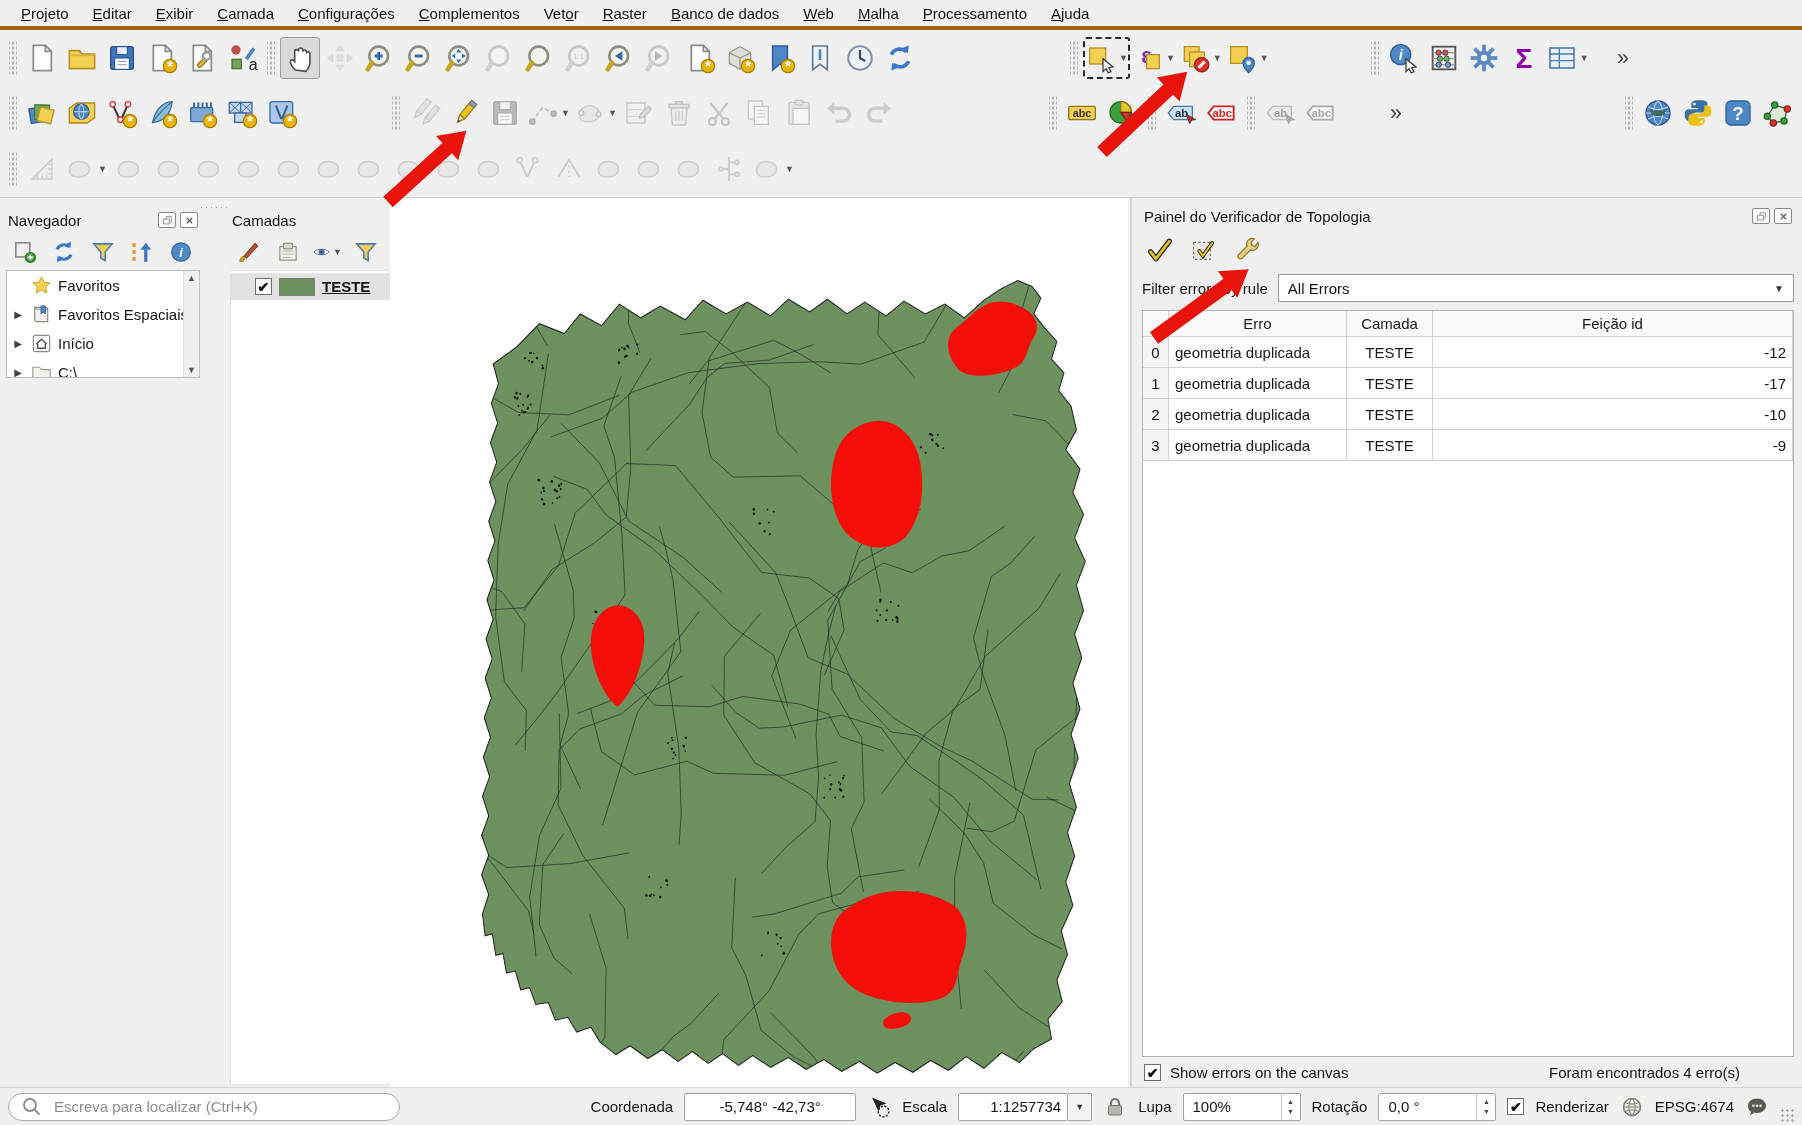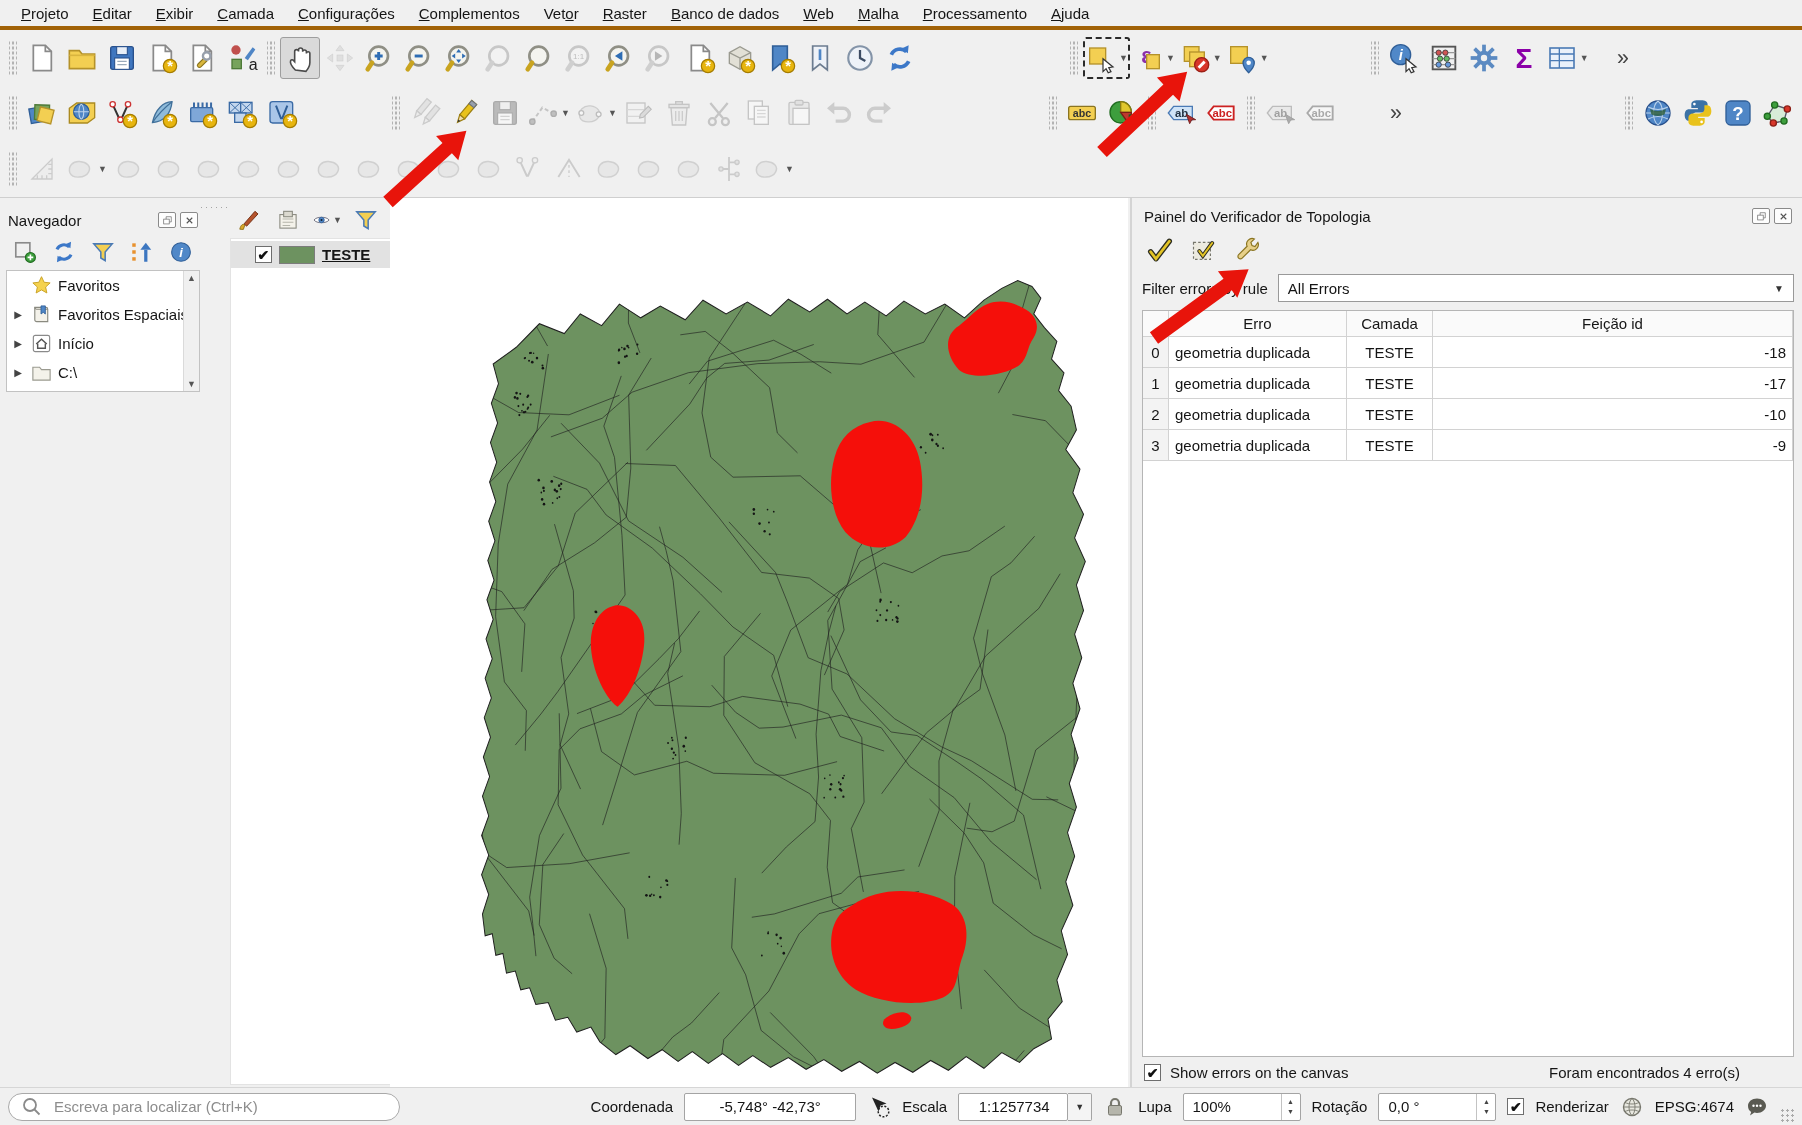--- a/index.html
+++ b/index.html
@@ -26,21 +26,21 @@
   
   .ws{position:absolute;top:198px;left:0;right:0;bottom:38px;display:flex;background:#f0f0f0;}
   .leftdock{width:388px;display:flex;flex-direction:row;padding:4px 4px 2px 6px;}
   .panel-title{display:flex;align-items:center;height:28px;padding:0 2px;margin-top:4px;}
   .panel-title .t{flex:1;}
   .winbtn{width:18px;height:16px;border:1px solid #8a8a8a;background:#fdfdfd;display:flex;align-items:center;justify-content:center;margin-left:4px;border-radius:2px;}
   .winbtn svg{width:11px;height:11px;}
   .ptools{display:flex;align-items:center;gap:9px;height:36px;padding:2px 4px;}
   .ptool{width:30px;height:30px;display:flex;align-items:center;justify-content:center;}
   .ptool svg{width:26px;height:26px;}
-  .tree{position:relative;border:1px solid #c2c2c2;background:#fff;height:122px;overflow:hidden;}
+  .tree{position:relative;border:1px solid #c2c2c2;background:#fff;height:108px;overflow:hidden;}
   .trow{height:29px;display:flex;align-items:center;gap:5px;padding-left:4px;}
   .texp{width:14px;text-align:center;font-size:10px;color:#444;}
   .ticon{display:flex;}
   .ticon svg{width:23px;height:23px;}
   .tscroll{position:absolute;top:0;right:0;bottom:0;width:16px;background:#f0f0f0;border-left:1px solid #dadada;
            display:flex;flex-direction:column;justify-content:space-between;align-items:center;font-size:9px;color:#555;padding:2px 0;}
   .vsplit{height:10px;display:flex;align-items:center;justify-content:center;color:#9a9a9a;font-size:9px;letter-spacing:2px;}
   .layerspanel{flex:1;display:flex;flex-direction:column;}
   .llist{flex:1;background:#fff;border:1px solid #e3e3e3;padding-top:2px;}
   .lrow{height:27px;background:#e2e2e2;display:flex;align-items:center;gap:7px;padding-left:24px;}
@@ -72,21 +72,21 @@
   .showrow .found{margin-left:auto;padding-right:52px;}
   
   .sbar{position:absolute;left:0;bottom:0;width:1802px;height:38px;background:#f0f0f0;border-top:1px solid #d6d6d6;
         display:flex;align-items:center;gap:11px;padding:0 8px;}
   .searchbox{width:392px;height:28px;background:#fff;border:1px solid #a9a9a9;border-radius:14px;display:flex;align-items:center;gap:8px;padding:0 11px;}
   .searchbox input{border:none;outline:none;flex:1;font:inherit;color:#333;background:transparent;}
   .searchbox input::placeholder{color:#8d8d8d;}
   .sb-spacer{flex:1;}
   .field{height:28px;background:#fff;border:1px solid #a4a4a4;border-radius:2px;display:flex;align-items:center;justify-content:center;padding:0 6px;}
   .coordf{width:172px;}
-  .scalef{width:110px;justify-content:center;padding-left:8px;}
+  .scalef{width:110px;justify-content:flex-end;padding-left:8px;}
   .combobtn{width:24px;height:28px;border:1px solid #a4a4a4;border-left:none;background:#f4f4f4;display:flex;align-items:center;justify-content:center;font-size:9px;color:#333;border-radius:0 2px 2px 0;}
   .spin{width:118px;justify-content:flex-start;padding:0;}
   .spin .val{flex:1;padding-left:9px;}
   .spincol{width:19px;height:26px;border-left:1px solid #c3c3c3;display:flex;flex-direction:column;align-items:center;justify-content:center;font-size:7px;color:#444;line-height:1.3;}
   .sbicon{display:flex;}
   .sbicon svg{width:24px;height:24px;}
   .grip{width:14px;height:14px;align-self:flex-end;margin-bottom:3px;background-image:radial-gradient(#aaa 1.1px,transparent 1.3px);background-size:5px 5px;}
   
   .overlay{position:absolute;top:0;left:0;pointer-events:none;z-index:60;}
   .nowrap{white-space:nowrap;}
@@ -968,20 +968,34 @@
               </div>
             </div>
           <div class="tscroll">
             <span>▲</span>
             <span>▼</span>
           </div>
         </div>
       </div>
       <div class="vsplit">······</div>
       <div class="layerspanel">
+        <div class="panel-title">
+          <span class="t">Camadas</span>
+          <span class="winbtn">
+              <svg viewBox="0 0 16 16">
+                <rect x="2.5" y="6" width="8" height="7" fill="#fff" stroke="#666"></rect>
+                <path d="M6 6V2.5h7.5V10h-2.5" fill="none" stroke="#666"></path>
+              </svg>
+            </span>
+          <span class="winbtn">
+              <svg viewBox="0 0 16 16">
+                <path d="M4 4l8 8M12 4l-8 8" stroke="#555" stroke-width="1.6"></path>
+              </svg>
+            </span>
+        </div>
         <div class="ptools" id="layertools">
             <span class="ptool" style="display: inline-flex; align-items: center;">
               <svg viewBox="0 0 24 24">
                 <path d="M3.5 20.5c.8-3.8 2.6-5.2 4.8-4.2l-1.5 4.4z" fill="#d9a92c" stroke="#8a6a10" stroke-width=".8"></path>
                 <path d="M7.5 15.5L17.5 4l2.8 2.4-10.5 11.3z" fill="#b5532c" stroke="#753318" stroke-width=".9"></path>
               </svg>
             </span>
             <span class="ptool" style="display: inline-flex; align-items: center;">
               <svg viewBox="0 0 24 24">
                 <rect x="4.5" y="7" width="15" height="12.5" fill="#f4f2ea" stroke="#8a8a80"></rect>
@@ -1244,21 +1258,21 @@
       </div>
       <div class="errwrap">
         <div class="etable" id="etable">
             <div class="hc"></div>
             <div class="hc">Erro</div>
             <div class="hc">Camada</div>
             <div class="hc">Feição id</div>
             <div class="ic">0</div>
             <div class="cc">geometria duplicada</div>
             <div class="cc mid">TESTE</div>
-            <div class="cc num">-18</div>
+            <div class="cc num">-12</div>
             <div class="ic">1</div>
             <div class="cc">geometria duplicada</div>
             <div class="cc mid">TESTE</div>
             <div class="cc num">-17</div>
             <div class="ic">2</div>
             <div class="cc">geometria duplicada</div>
             <div class="cc mid">TESTE</div>
             <div class="cc num">-10</div>
             <div class="ic">3</div>
             <div class="cc">geometria duplicada</div>

